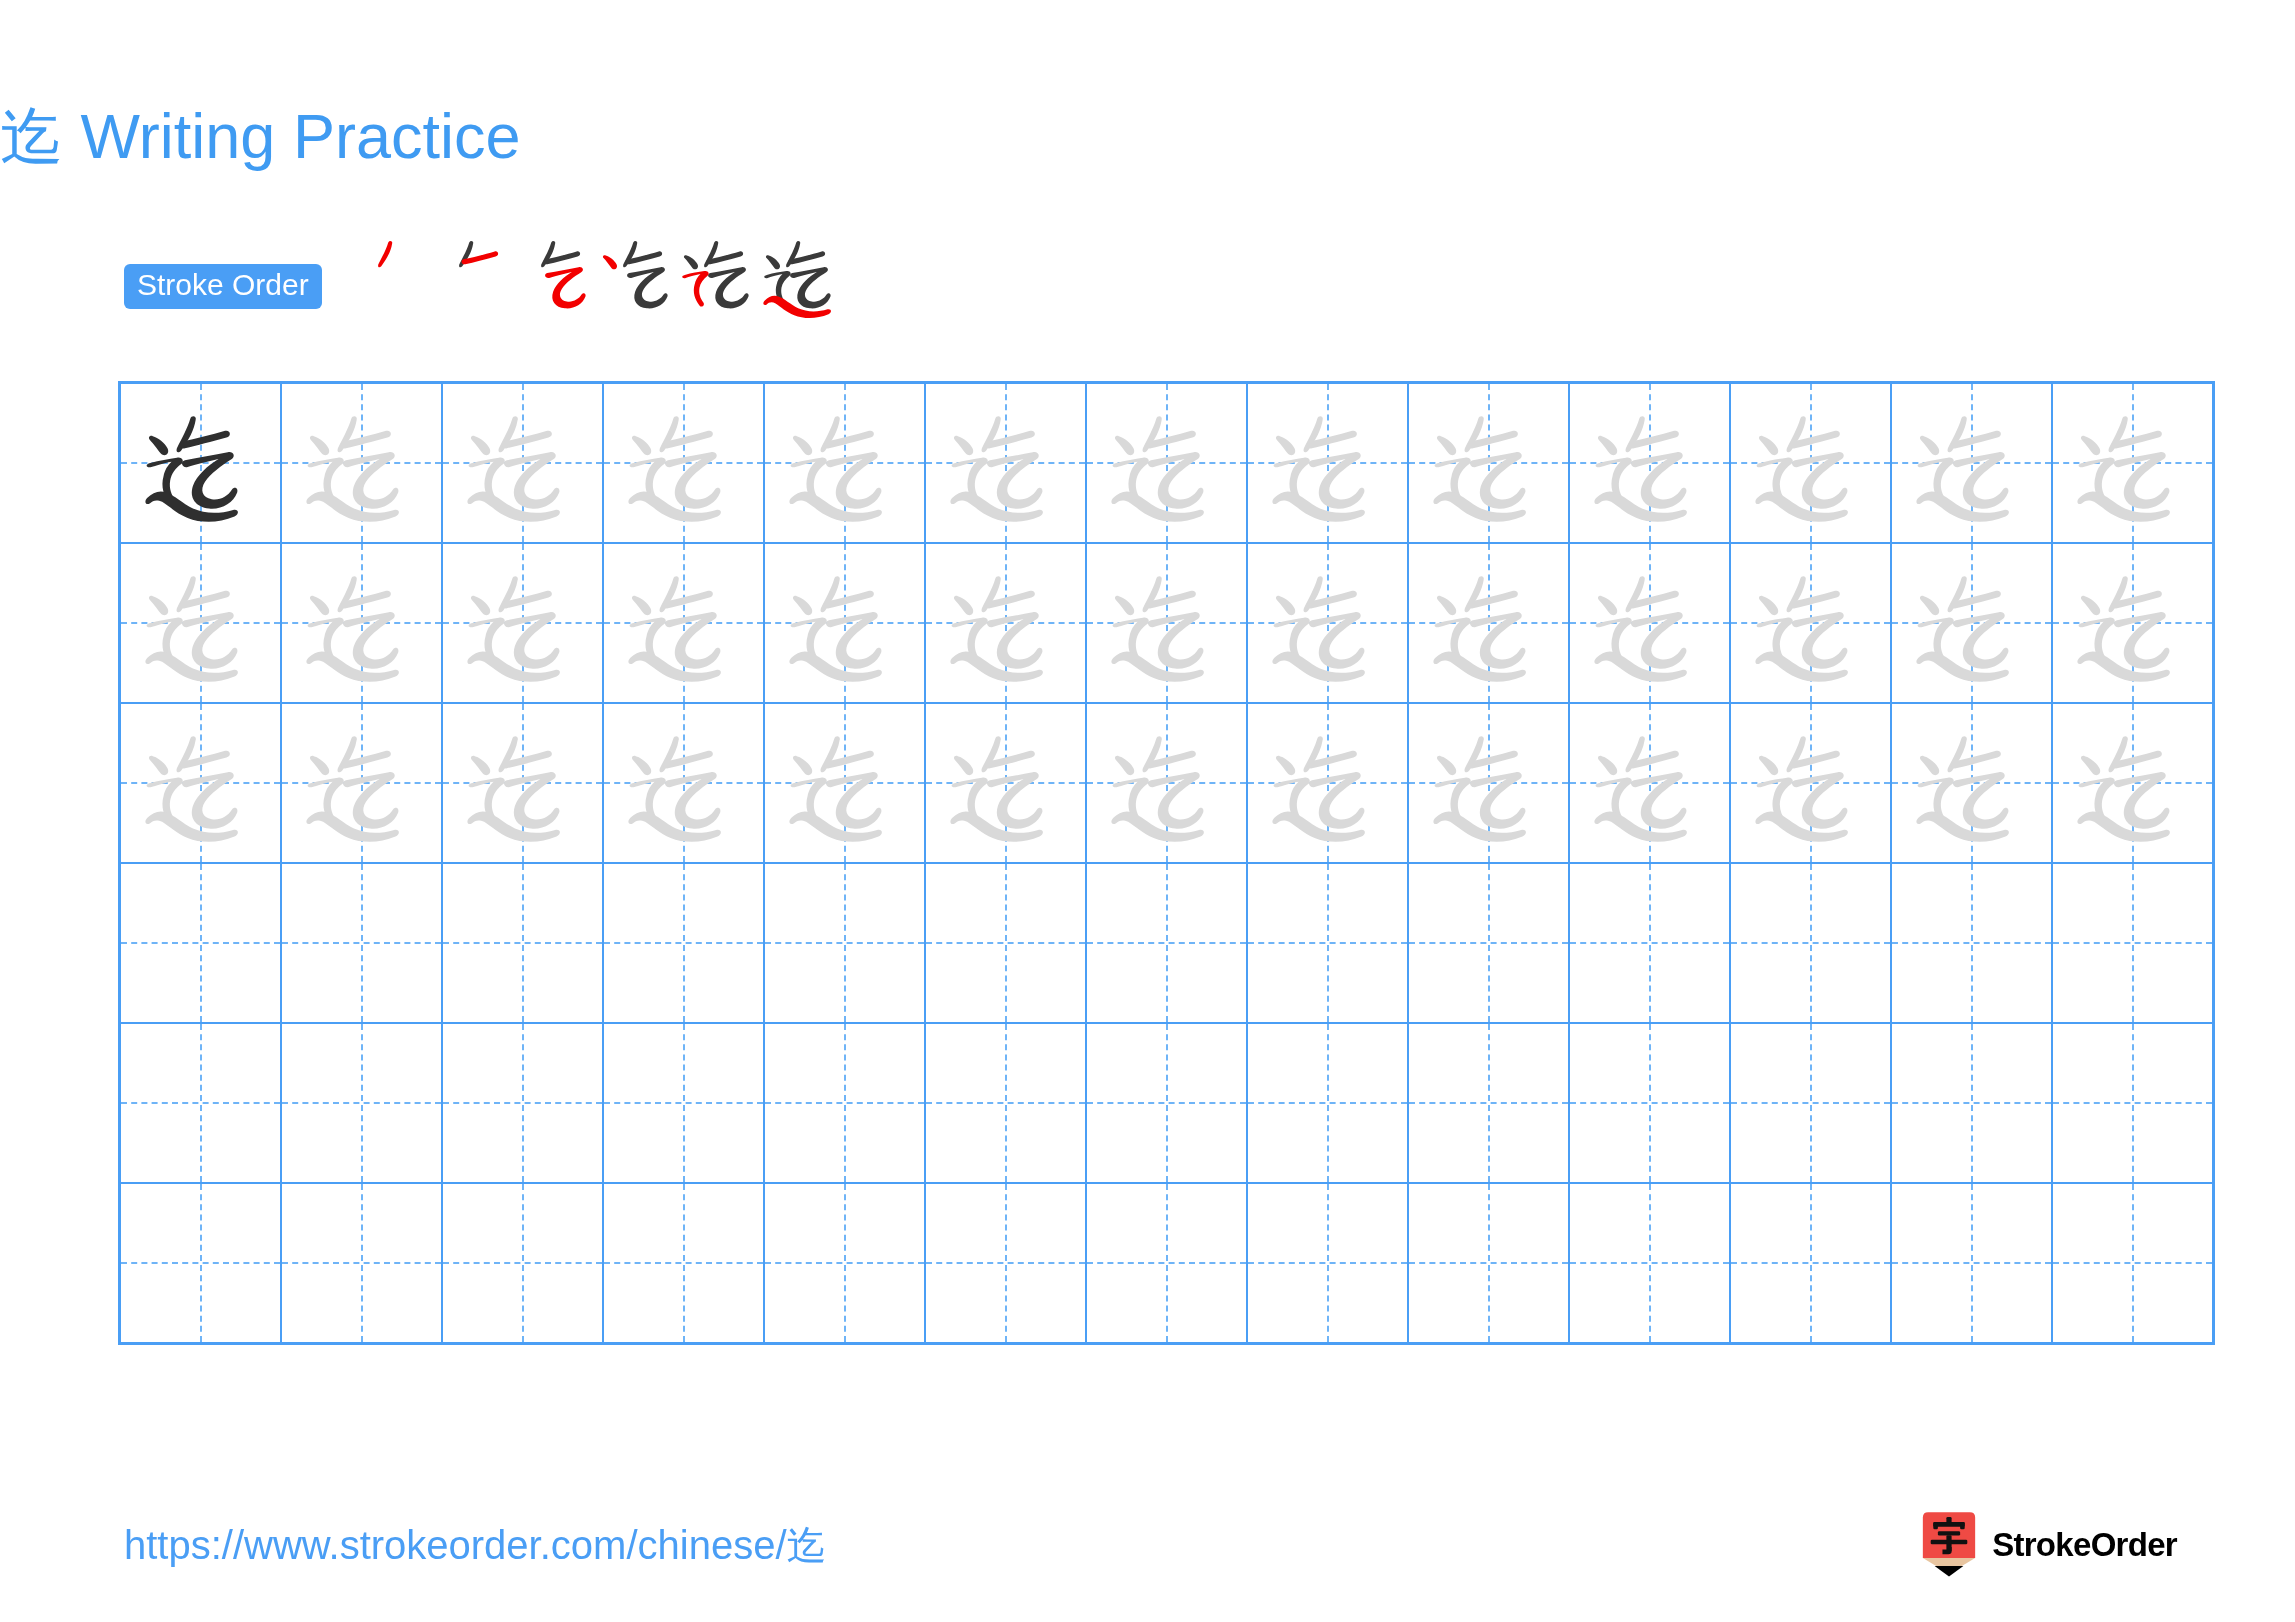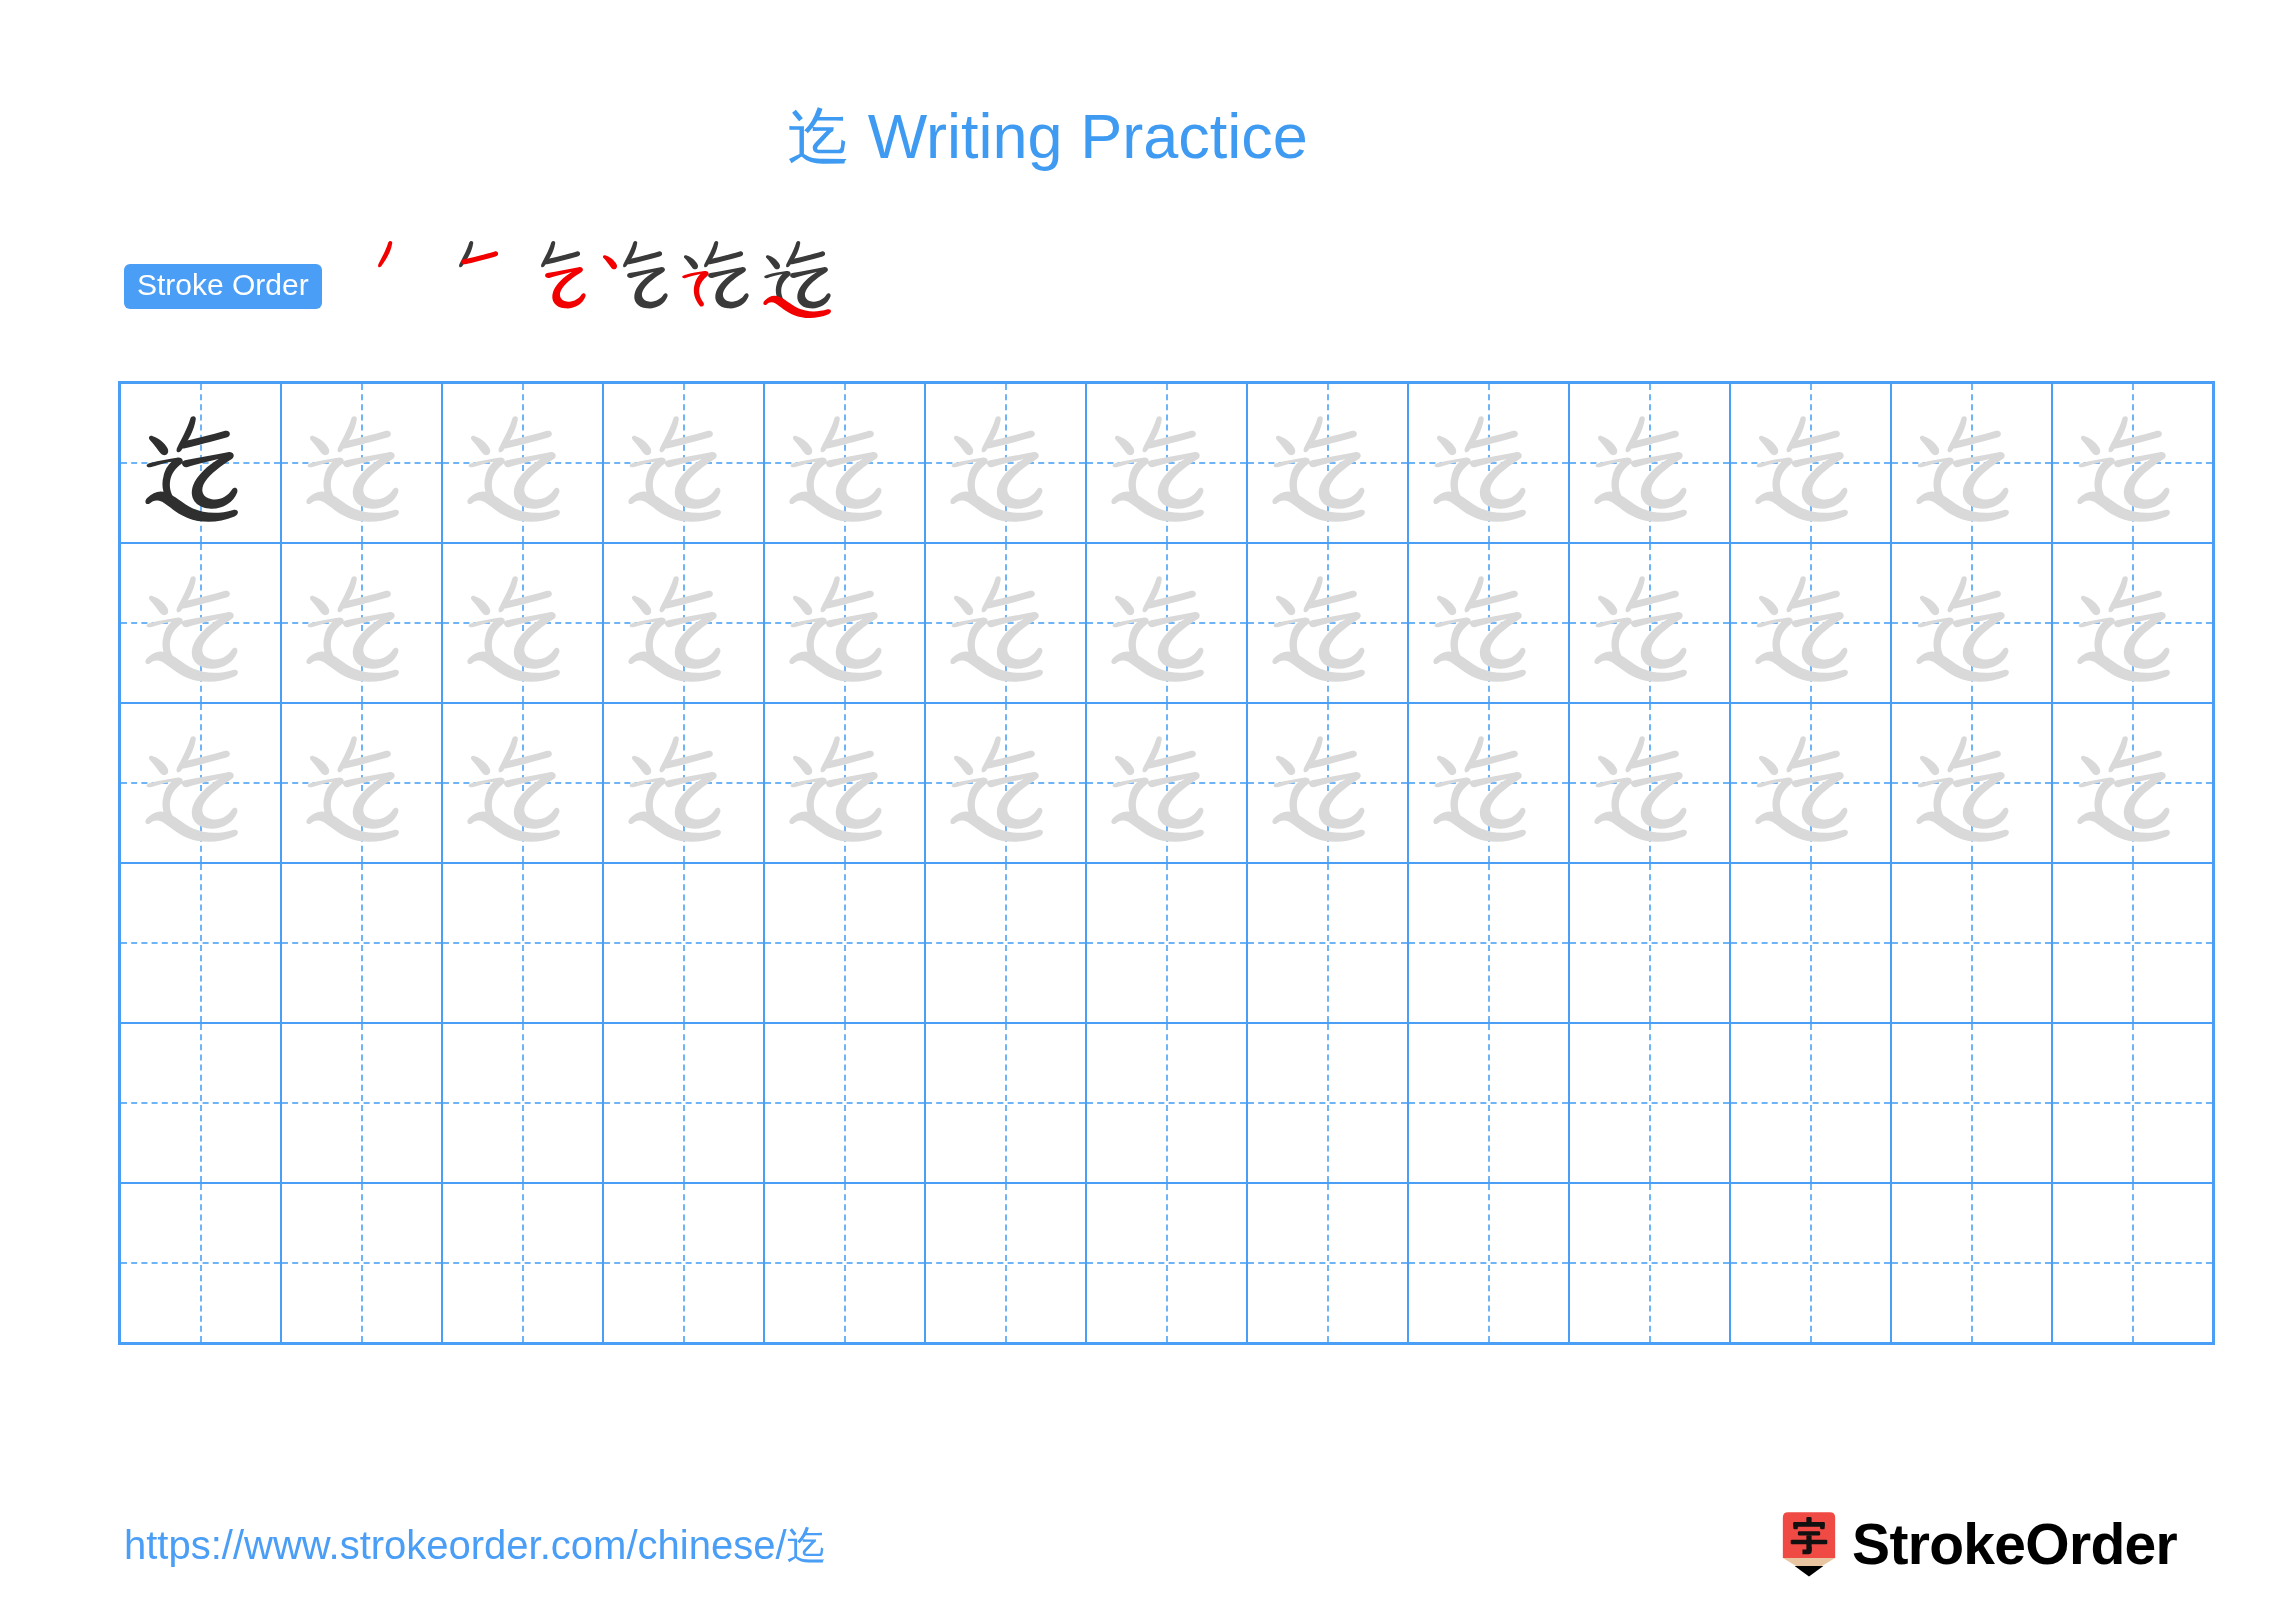--- a/index.html
+++ b/index.html
@@ -11,24 +11,24 @@
     width: 2295px;
     height: 1622px;
     font-family: "Liberation Sans", sans-serif;
     position: relative;
     overflow: hidden;
   }
 
   
   .title-bar {
     position: absolute;
-    left: 16px;
+    left: 0;
     top: 105px;
     width: 2063px;
-    text-align: center;
+    text-align: left;
   }
   .title-text {
     font-family: "Liberation Sans", sans-serif;
     font-size: 63px;
     font-weight: 400;
     color: #3f9bf2;
     letter-spacing: 0px;
     line-height: 1;
     white-space: nowrap;
   }
@@ -146,21 +146,21 @@
     align-items: center;
     height: 79px;
   }
   .brand-logo {
     width: 58px;
     height: 68px;
     margin-right: 14.4px;
     flex: none;
   }
   .brand-name {
-    font-size: 57px;
+    font-size: 33px;
     font-weight: 700;
     color: #000000;
     font-family: "Liberation Sans", sans-serif;
     letter-spacing: -0.7px;
     white-space: nowrap;
     line-height: 1;
   }
 </style>
 </head>
 <body>

